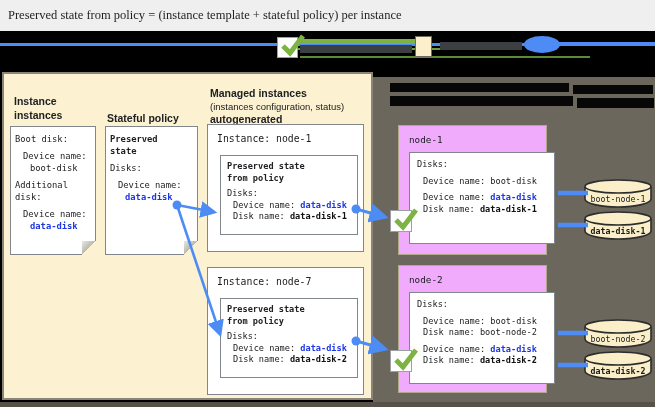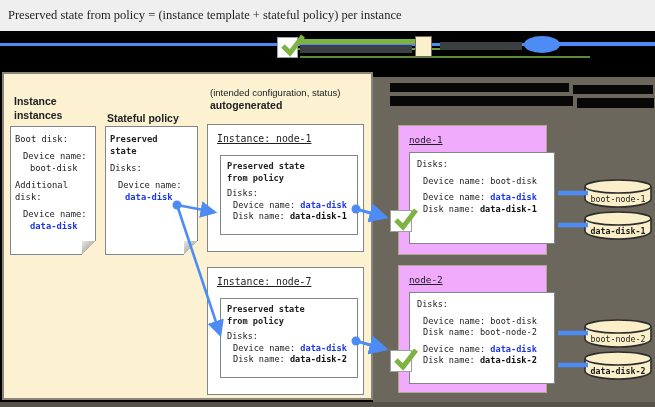--- a/index.html
+++ b/index.html
@@ -30,21 +30,21 @@
   .left-panel {
     position:absolute; left:2px; top:72px; width:371px; height:328px;
     background:#fcf1d1; border:2px solid #8a8577;
   }
   .h-bold { font-size:10.5px; font-weight:bold; color:#202124; line-height:1.3; }
   .h-reg  { font-size:9.5px; color:#202124; line-height:1.3; }
   .lp-h1 { position:absolute; left:10px; top:21px; width:62px; }
   .lp-h2 { position:absolute; left:103px; top:38px; width:90px; }
   .mg-head { position:absolute; left:206px; top:13px; width:160px; }
 
-  .mono { font-family:"DejaVu Sans Mono", monospace; color:#202124;text-decoration:underline; }
+  .mono { font-family:"DejaVu Sans Mono", monospace; color:#202124; }
   .doc {
     position:absolute; background:#fff; border:1.4px solid #80868b;
     font-family:"DejaVu Sans Mono", monospace; font-size:8.8px; line-height:12px;
     color:#202124; padding:6px 3px 0 4px;
   }
   .doc .fold {
     position:absolute; right:-1.4px; bottom:-1.4px; width:14px; height:14px;
     background:linear-gradient(to bottom right,#e9e9e4 0%,#b9b9b2 48%,#fcf1d1 50%,#fcf1d1 100%);
   }
   .doc1 { left:6px;  top:52px; width:86px;  height:129px; }
@@ -158,21 +158,22 @@
       <div class="b">state</div>
       <div class="gap"></div>
       <div>Disks:</div>
       <div class="gap"></div>
       <div class="ind1">Device name:</div>
       <div class="ind2 val-blue">data-disk</div>
       <div class="fold"></div>
     </div>
 
     <div class="mg-head">
-      <div class="h-reg">(intended configuration, status)</div>
+      <div class="h-bold">Managed instances</div>
+      <div class="h-reg">(instances configuration, status)</div>
       <div class="h-bold">autogenerated</div>
     </div>
 
     <div class="mbox m1">
       <div class="mtitle mono">Instance: node-1</div>
       <div class="inner">
         <div class="b">Preserved state</div>
         <div class="b">from policy</div>
         <div class="gap4"></div>
         <div>Disks:</div>

